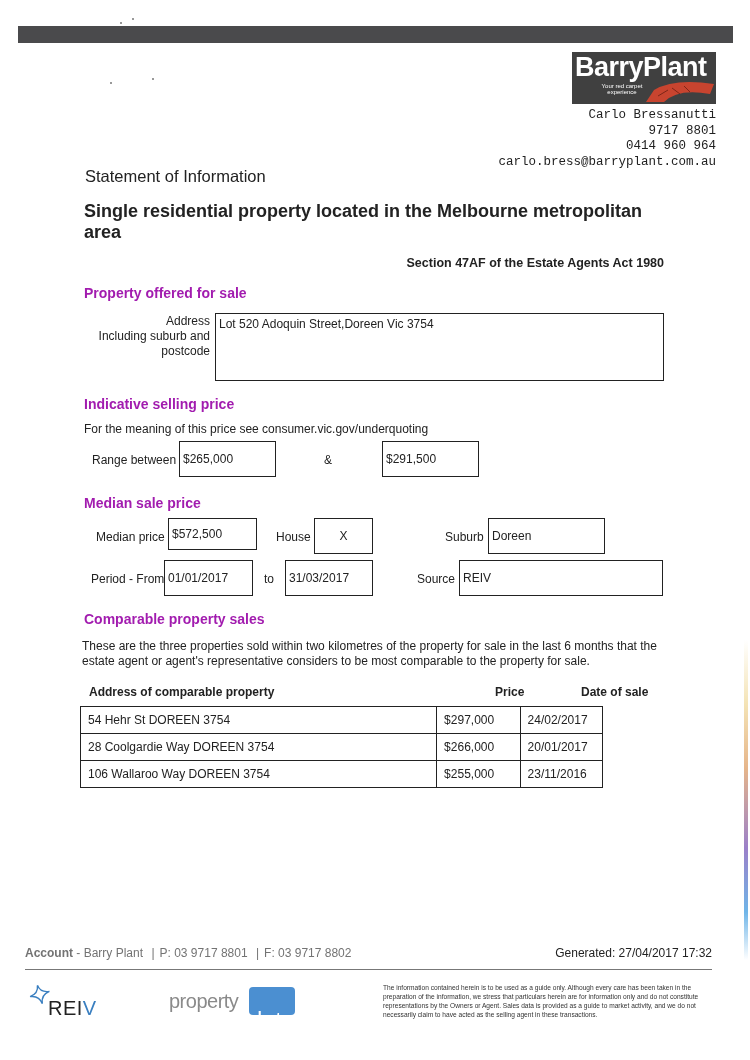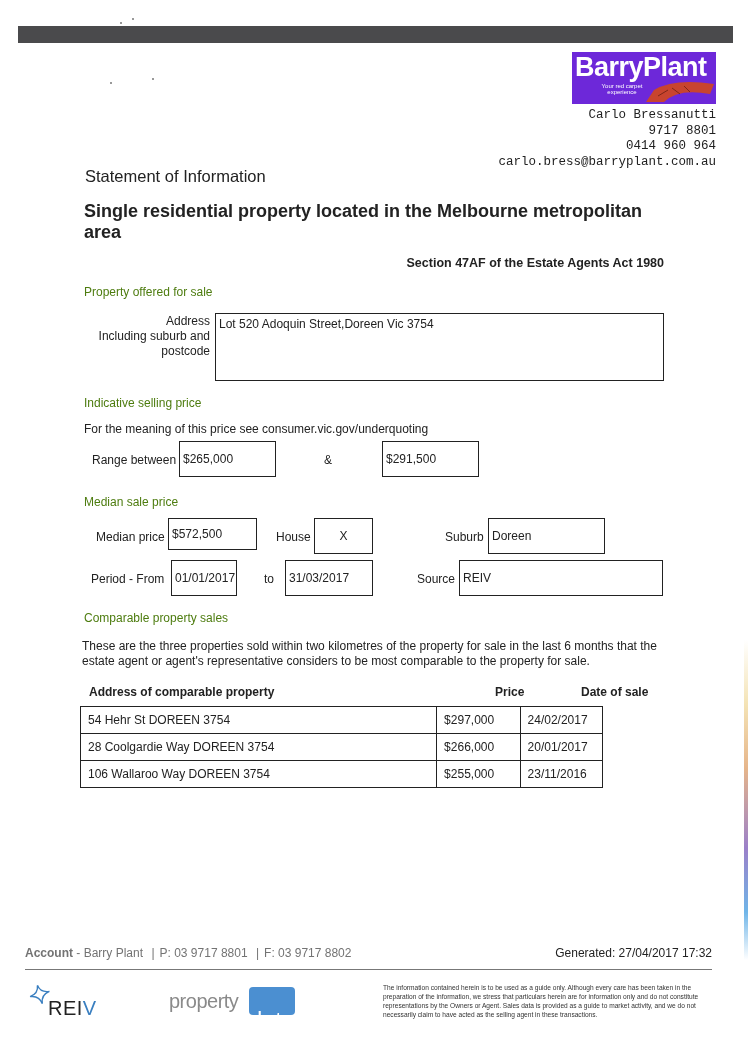--- a/index.html
+++ b/index.html
@@ -6,32 +6,32 @@
     body {
       width: 750px; height: 1060px; position: relative; overflow: hidden;
       background: #ffffff;
       font-family: "Liberation Sans", sans-serif;
       color: #1f1f1f;
     }
     .abs { position: absolute; }
     .topbar { left: 18px; top: 26px; width: 715px; height: 17px; background: #4a4a4c; }
     .speck { width: 2px; height: 2px; background: #777; border-radius: 1px; }
 
-    .logo { left: 572px; top: 52px; width: 144px; height: 52px; background: #6d28d9; overflow: hidden; }
+    .logo { left: 572px; top: 52px; width: 144px; height: 52px; background: #404040; overflow: hidden; }
     .logo-text { left: 3px; top: 0px; font-size: 27px; font-weight: bold; color: #fff; letter-spacing: -0.5px; white-space: nowrap; }
     .logo-tag { left: 20px; top: 31px; font-size: 6px; color: #fff; line-height: 6px; text-align: center; width: 60px; }
     .logo-carpet { left: 72px; top: 28px; }
 
     .agent { right: 34px; top: 108px; text-align: right; font-size: 12.5px; line-height: 15.5px; color: #222; font-family: Liberation Mono, monospace; }
 
     .doc-title { left: 85px; top: 167px; font-size: 16.5px; color: #222; }
     .headline { left: 84px; top: 201px; width: 600px; font-size: 18px; font-weight: bold; line-height: 21px; color: #222; }
     .act { right: 86px; top: 256px; font-size: 12.5px; font-weight: bold; color: #222; }
 
-    .sec-h { font-size: 12px; font-weight: normal; color: #4d7c0f; }
+    .sec-h { font-size: 14px; font-weight: bold; color: #a21caf; }
     .lbl { font-size: 12px; color: #222; white-space: nowrap; }
     .lbl-r { text-align: right; }
     .box { border: 1px solid #222; box-sizing: border-box; background: #fff; font-size: 12px; color: #222; padding: 3px 3px; white-space: nowrap; }
     .box.vc { display: flex; align-items: center; padding: 0 3px; }
     .box.center { justify-content: center; }
     .para { font-size: 12px; color: #222; line-height: 15px; }
 
     table.comp { border-collapse: collapse; position: absolute; left: 80px; top: 706px; width: 523px; }
     table.comp td { border: 1px solid #222; font-size: 12px; color: #222; height: 27px; padding: 0 0 0 7px; box-sizing: border-box; }
     .th { font-size: 12px; font-weight: bold; color: #222; }
@@ -99,21 +99,21 @@
 
 <div class="abs sec-h" style="left:84px;top:495px">Median sale price</div>
 <div class="abs lbl" style="left:96px;top:530px">Median price</div>
 <div class="abs box vc" style="left:168px;top:518px;width:89px;height:32px">$572,500</div>
 <div class="abs lbl" style="left:276px;top:530px">House</div>
 <div class="abs box vc center" style="left:314px;top:518px;width:59px;height:36px">X</div>
 <div class="abs lbl" style="left:445px;top:530px">Suburb</div>
 <div class="abs box vc" style="left:488px;top:518px;width:117px;height:36px">Doreen</div>
 
 <div class="abs lbl" style="left:91px;top:572px">Period - From</div>
-<div class="abs box vc" style="left:171px;top:560px;width:66px;height:36px">01/01/2017</div>
+<div class="abs box vc" style="left:164px;top:560px;width:89px;height:36px">01/01/2017</div>
 <div class="abs lbl" style="left:264px;top:572px">to</div>
 <div class="abs box vc" style="left:285px;top:560px;width:88px;height:36px">31/03/2017</div>
 <div class="abs lbl" style="left:417px;top:572px">Source</div>
 <div class="abs box vc" style="left:459px;top:560px;width:204px;height:36px">REIV</div>
 
 <div class="abs sec-h" style="left:84px;top:611px">Comparable property sales</div>
 <div class="abs para" style="left:82px;top:639px;width:600px">These are the three properties sold within two kilometres of the property for sale in the last 6 months that the estate agent or agent's representative considers to be most comparable to the property for sale.</div>
 
 <div class="abs th" style="left:89px;top:685px">Address of comparable property</div>
 <div class="abs th" style="left:495px;top:685px">Price</div>

